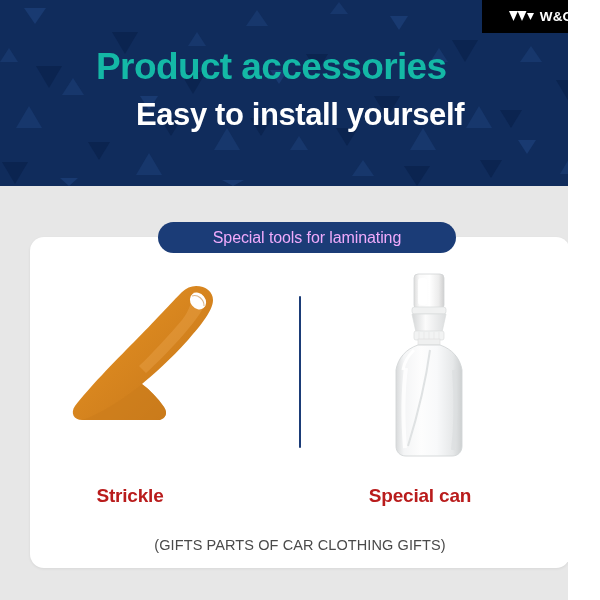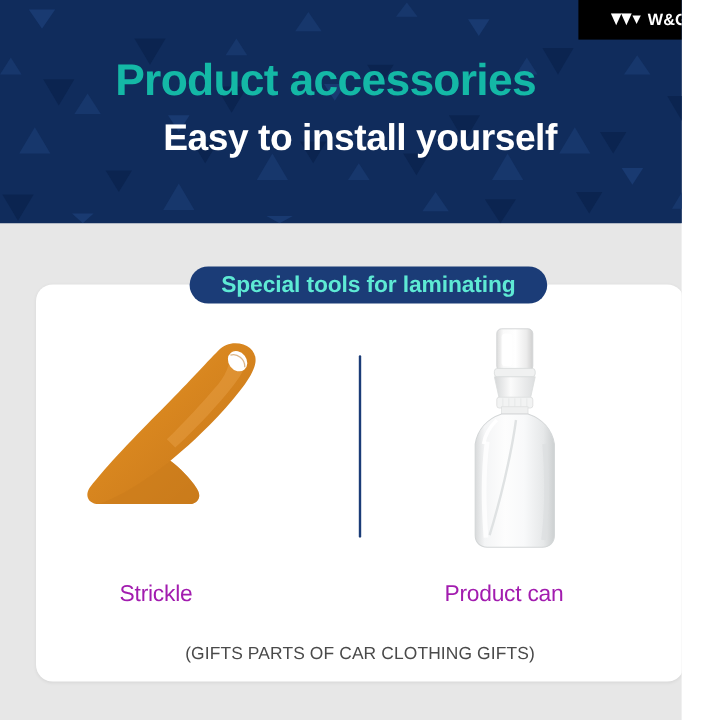--- a/index.html
+++ b/index.html
@@ -98,23 +98,23 @@
     width: 298px;
     height: 31px;
     background: #1b3c77;
     border-radius: 16px;
     display: flex;
     align-items: center;
     justify-content: center;
     z-index: 5;
   }
   .badge-label {
-    color: #5eead4;
-    font-size: 19px;
-    font-weight: bold;
+    color: #f0abfc;
+    font-size: 16px;
+    font-weight: normal;
     letter-spacing: -0.1px;
     white-space: nowrap;
   }
 
   
   .products {
     position: absolute;
     left: 30px;
     top: 270px;
     width: 540px;
@@ -143,23 +143,23 @@
     background: #1b3c77;
     border-radius: 1px;
   }
 
   
   .product-label {
     position: absolute;
     top: 485px;
     width: 240px;
     text-align: center;
-    color: #a21caf;
+    color: #b91c1c;
     font-size: 19px;
-    font-weight: normal;
+    font-weight: bold;
     letter-spacing: -0.2px;
   }
   .product-label.left  { left: 10px; }
   .product-label.right { left: 300px; }
   .footnote {
     position: absolute;
     left: 30px;
     top: 537px;
     width: 540px;
     text-align: center;
@@ -353,17 +353,17 @@
         <path d="M 152 100 C 154 126 154 156 151 180" fill="none" stroke="#dcdfe0" stroke-width="4" opacity="0.75"></path>
 
         <path d="M 112 80 C 106 86 102 93 101 100" fill="none" stroke="#ffffff" stroke-width="3" opacity="0.9"></path>
       </svg>
     </div>
   </div>
 
   <div class="divider"></div>
 
   <div class="product-label left">Strickle</div>
-  <div class="product-label right">Product can</div>
+  <div class="product-label right">Special can</div>
 
   <div class="footnote">(GIFTS PARTS OF CAR CLOTHING GIFTS)</div>
 
 </div>
 
 </body></html>

